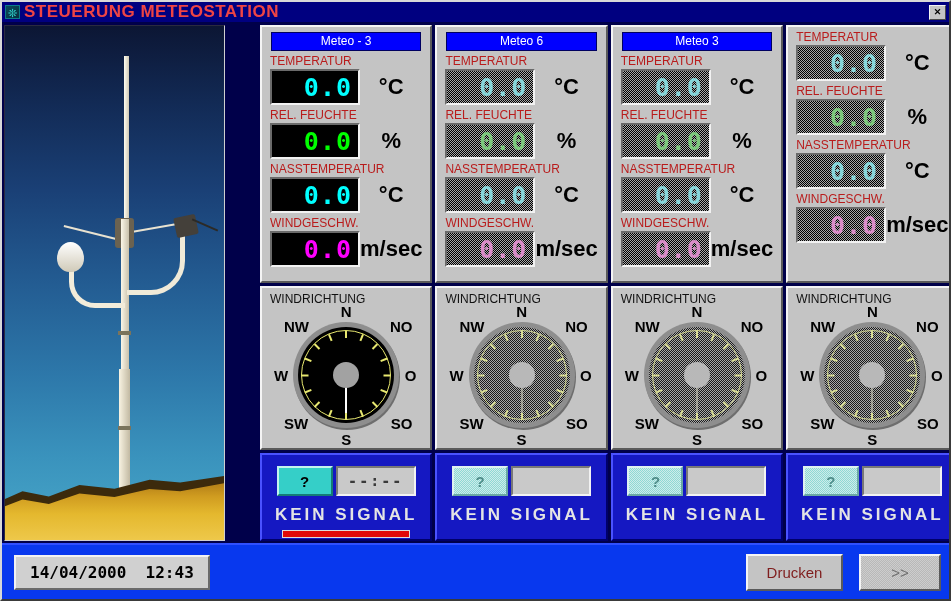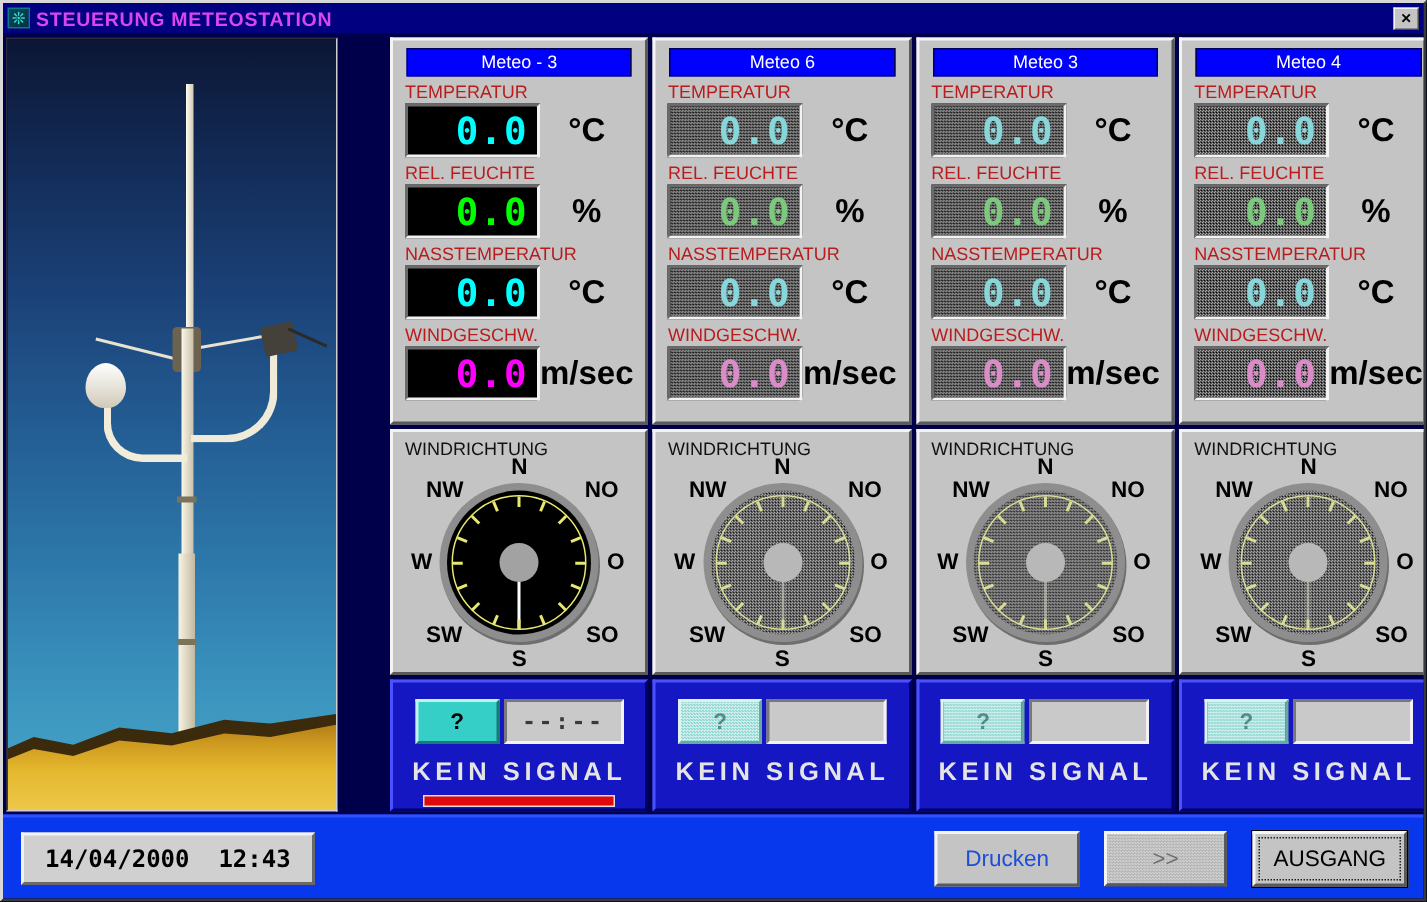--- a/index.html
+++ b/index.html
@@ -16,21 +16,21 @@
   
   .titlebar{
     height:20px; flex:none; background: var(--titlebar, #000080);
     display:flex; align-items:center; padding:0 3px; gap:4px;
   }
   .app-icon{
     width:15px; height:14px; flex:none; text-align:center; line-height:14px;
     background: linear-gradient(135deg,#0a4a5a,#083040);
     color:#35e0d8; font-size:11px; border:1px solid #0a7a8a;
   }
-  .title-text{ color:#d946ef; font-weight:bold; font-size:13px; letter-spacing:.5px; flex:1; }
+  .title-text{ color:#ef4444; font-weight:bold; font-size:17px; letter-spacing:.5px; flex:1; }
   .close-btn{
     width:17px; height:15px; flex:none; background:#c4c4c4;
     border:1px solid; border-color:#f4f4f4 #4a4a4a #4a4a4a #f4f4f4;
     font-size:9px; font-weight:bold; color:#000; line-height:13px; text-align:center; cursor:default;
   }
 
   
   .main{ flex:1; display:flex; gap:3px; padding:3px 2px 2px 2px; background:var(--main-bg,#00004a); }
 
   
@@ -131,21 +131,21 @@
   .signal-bar{ margin-top:5px; width:128px; height:8px; background:var(--activity-red,#e00808);
     border:1px solid #dcdcdc; }
 
   
   .statusbar{ height:56px; flex:none; background:var(--statusbar-blue,#0838ee);
     border-top:2px solid #3050ff; display:flex; align-items:center; padding:0 8px; }
   .datetime-display{ margin-left:4px; background:#d0d0d0; color:#000;
     border:2px solid; border-color:#f2f2f2 #6a6a6a #6a6a6a #f2f2f2;
     font-family:"DejaVu Sans Mono", monospace; font-weight:bold; font-size:16px;
     padding:6px 14px; white-space:pre; }
-  .btn{ background:#c4c4c4; color:#1d4ed8; font-family:"Liberation Sans",sans-serif; font-size:15px; cursor:default;
+  .btn{ background:#c4c4c4; color:#7f1d1d; font-family:"Liberation Sans",sans-serif; font-size:15px; cursor:default;
     border:2px solid; border-color:#f4f4f4 #5a5a5a #5a5a5a #f4f4f4; }
   .print-btn{ margin-left:auto; width:97px; height:37px; }
   .next-btn{ margin-left:16px; width:82px; height:37px; color:#6e6e6e;
     background-image:conic-gradient(#cdcdcd 0 25%, #b8b8b8 0 50%, #cdcdcd 0 75%, #b8b8b8 0);
     background-size:2px 2px; background-color:transparent; }
   .exit-btn{ margin-left:16px; margin-right:2px; border:1px solid #000; background:#c4c4c4; padding:0; cursor:default; }
   .btn-face{ display:block; border:2px solid; border-color:#f4f4f4 #5a5a5a #5a5a5a #f4f4f4;
     padding:8px 12px; font-size:15px; color:#000;
     outline:1px dotted #202020; outline-offset:-5px; }
 </style>
@@ -432,21 +432,20 @@
       <div class="signal-controls">
         <button class="query-btn">?</button>
         <div class="time-display"></div>
       </div>
       <div class="signal-status">KEIN SIGNAL</div>
       <div class="signal-bar" style="visibility: hidden;"></div>
     </div>
   </div>
         <div class="station inactive">
     <div class="panel-box meas-box">
-      <div class="station-header">Meteo 4</div>
       <div>
               <div class="meas">
     <div class="meas-label">TEMPERATUR</div>
     <div class="meas-value-row">
       <div class="lcd dim">
         <span class="lcd-value" style="color: rgb(134, 214, 218);">0.0</span>
       </div>
       <div class="meas-unit">°C</div>
     </div>
   </div>
@@ -522,17 +521,14 @@
       <div class="signal-bar" style="visibility: hidden;"></div>
     </div>
   </div>
       </div>
   </div>
 
   <div class="statusbar">
     <div class="datetime-display">14/04/2000  12:43</div>
     <button class="btn print-btn">Drucken</button>
     <button class="btn next-btn">&gt;&gt;</button>
-    <button class="exit-btn">
-      <span class="btn-face">AUSGANG</span>
-    </button>
   </div>
 </div>
 
 </body></html>

